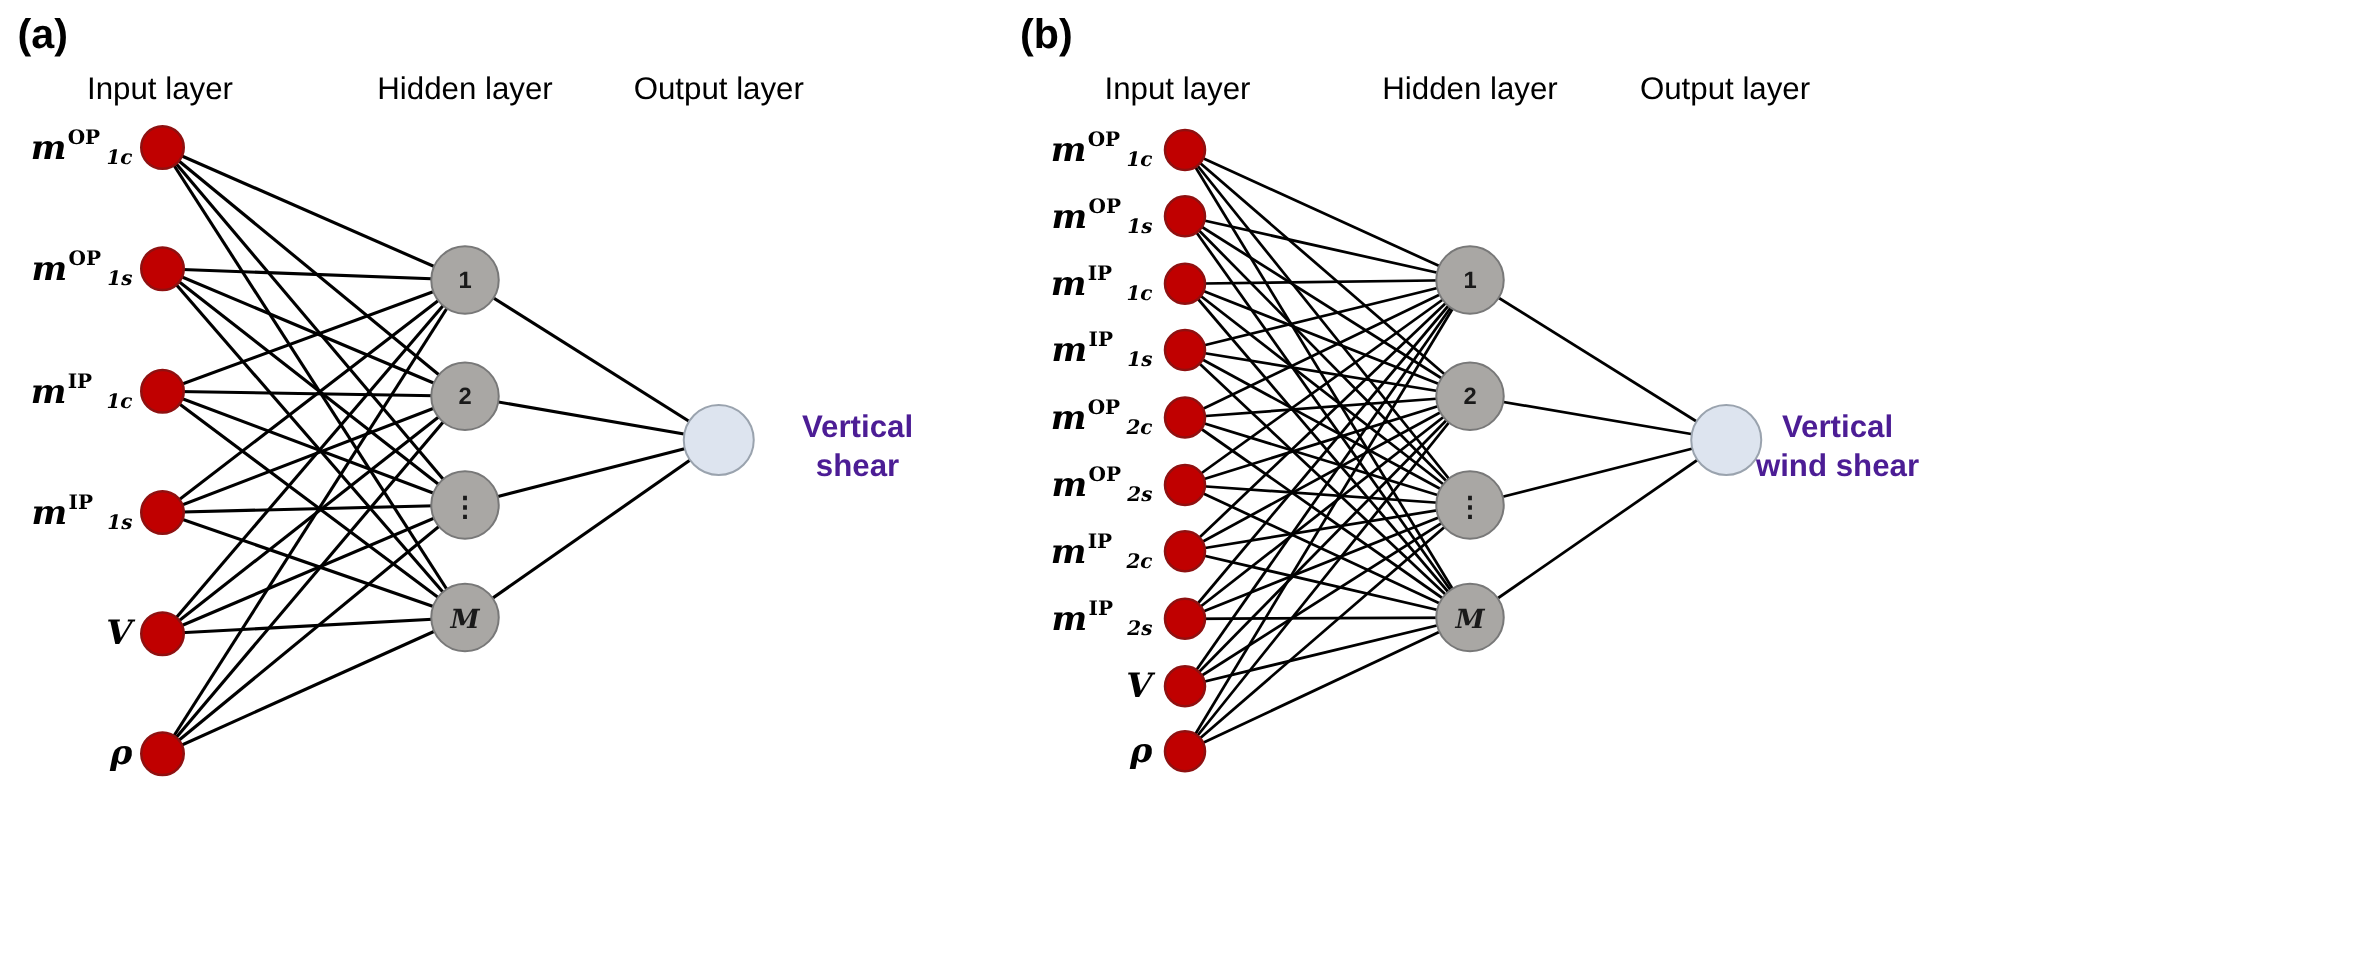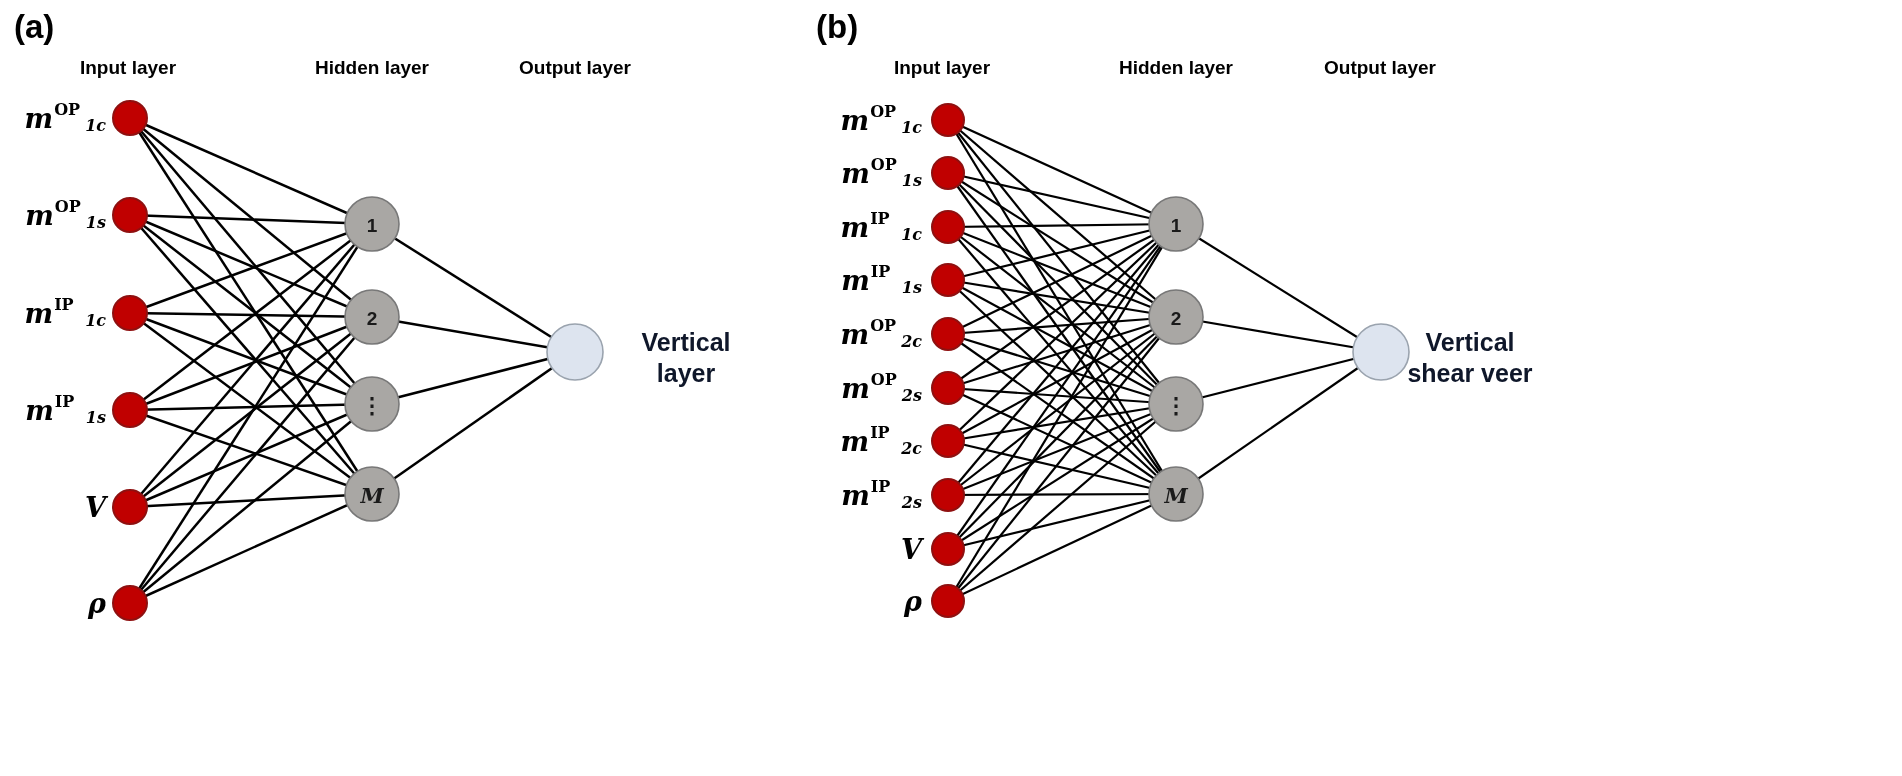--- a/index.html
+++ b/index.html
@@ -11,38 +11,38 @@
   #canvas { position: relative; width: 1902px; height: 776px; background: #ffffff; }
   #net-svg { position: absolute; left: 0; top: 0; }
   #label-layer { position: absolute; left: 0; top: 0; width: 100%; height: 100%; pointer-events: none; }
   #label-layer > div { position: absolute; }
 
   .panel-tag {
     font-weight: bold; font-size: 33px; color: #000;
     font-family: "Liberation Sans", sans-serif;
   }
   .layer-header {
-    font-weight: bold; font-size: 19px; color: #000;
+    font-weight: normal; font-size: 25px; color: #000;
     transform: translateX(-50%); white-space: nowrap;
   }
   .mlabel {
     display: flex; align-items: center; gap: 1px;
     transform: translateY(-50%);
     font-family: "DejaVu Serif", "Liberation Serif", serif;
     font-weight: bold; font-style: italic; font-size: 27px; color: #000;
     white-space: nowrap;
   }
   .mlabel .scripts {
     display: flex; flex-direction: column; justify-content: space-between;
     line-height: 1.0; font-size: 16px;
   }
   .mlabel .sup { font-style: normal; }
   .mlabel .sub { font-style: italic; margin-left: 31px; }
   .output-label {
-    font-weight: bold; font-size: 25px; color: #0f172a;
+    font-weight: bold; font-size: 25px; color: #4c1d95;
     transform: translate(-50%, -50%); text-align: center;
     line-height: 1.25; white-space: nowrap;
   }
   .hlabel { font-family: "Liberation Sans", sans-serif; font-weight: bold; font-size: 19px; fill: #1a1a1a; }
   .hlabel-m { font-family: "DejaVu Serif", serif; font-style: italic; font-weight: bold; font-size: 21px; }
   .hlabel-dots { font-size: 22px; }
 </style>
 </head>
 <body>
 
@@ -193,21 +193,21 @@
         </span>
       </div>
       <div class="mlabel" style="right: 1796px; top: 507px;">
         <span class="base">V</span>
       </div>
       <div class="mlabel" style="right: 1796px; top: 603px;">
         <span class="base">ρ</span>
       </div>
       <div class="output-label" style="left: 686px; top: 358px;">
         <div>Vertical</div>
-        <div>layer</div>
+        <div>shear</div>
       </div>
       <div class="panel-tag" style="left: 816px; top: 8px;">(b)</div>
       <div class="layer-header" style="left: 942px; top: 57px;">Input layer</div>
       <div class="layer-header" style="left: 1176px; top: 57px;">Hidden layer</div>
       <div class="layer-header" style="left: 1380px; top: 57px;">Output layer</div>
       <div class="mlabel" style="right: 980px; top: 120px;">
         <span class="base">m</span>
         <span class="scripts">
           <span class="sup">OP</span>
           <span class="sub">1c</span>
@@ -263,16 +263,16 @@
         </span>
       </div>
       <div class="mlabel" style="right: 980px; top: 549px;">
         <span class="base">V</span>
       </div>
       <div class="mlabel" style="right: 980px; top: 601px;">
         <span class="base">ρ</span>
       </div>
       <div class="output-label" style="left: 1470px; top: 358px;">
         <div>Vertical</div>
-        <div>shear veer</div>
+        <div>wind shear</div>
       </div>
     </div>
 </div>
 
 </body></html>

